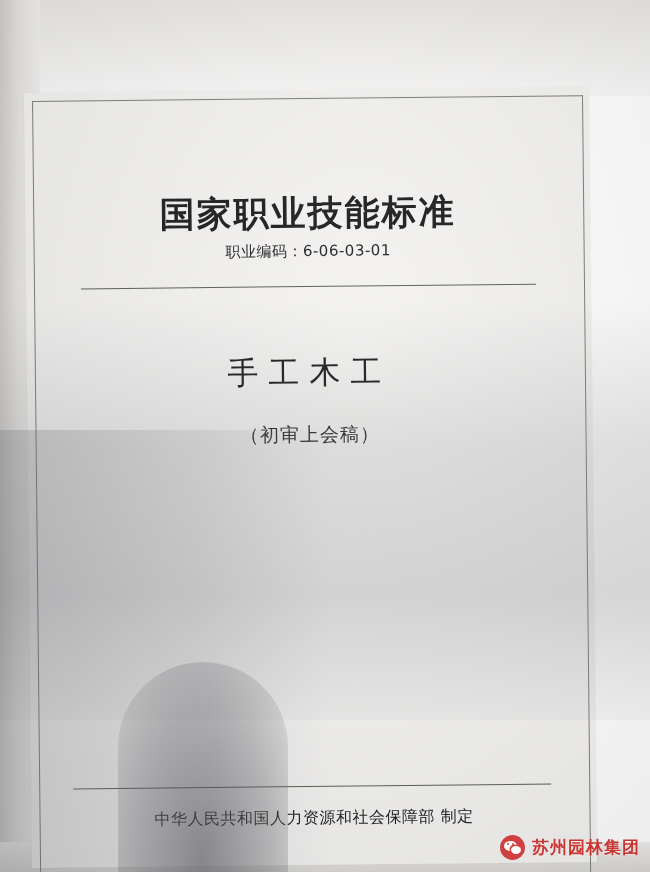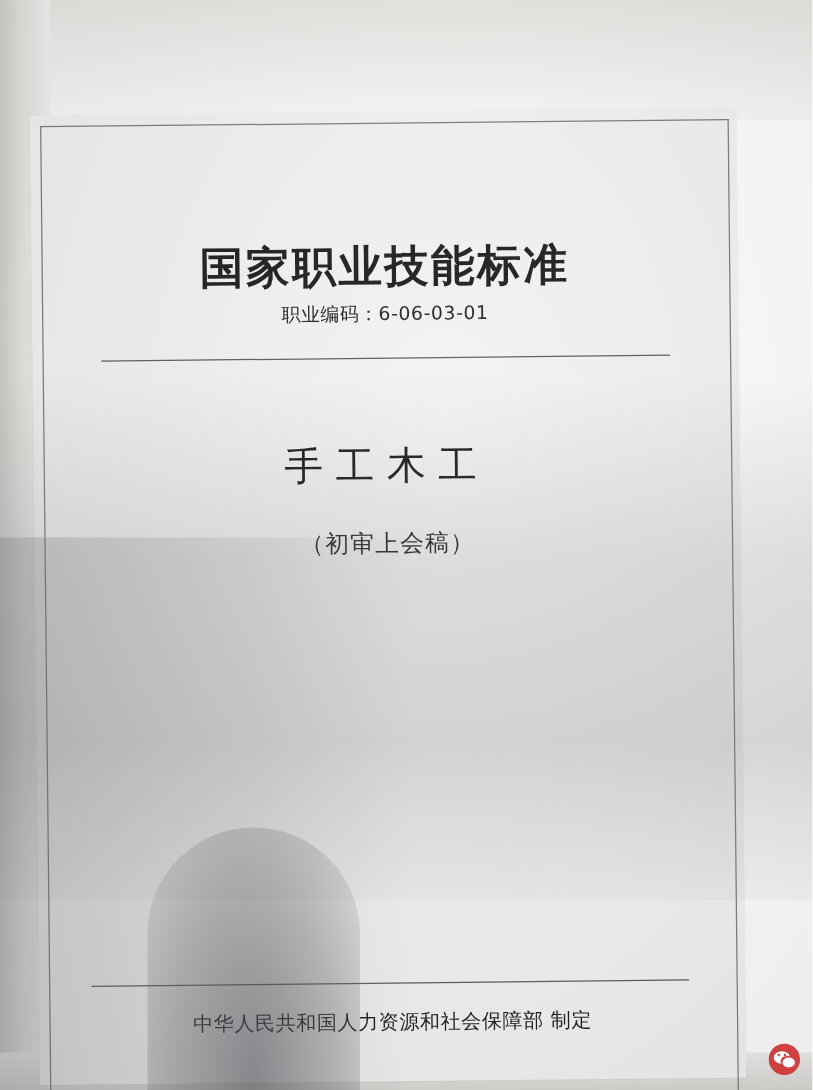--- a/index.html
+++ b/index.html
@@ -274,15 +274,16 @@
   <div class="shade-finger"></div>
   <div class="vignette"></div>
 
   <div id="watermark">
     <span class="wechat-badge">
       <span class="b1"></span>
       <span class="b2"></span>
       <span class="t1"></span>
       <span class="t2"></span>
     </span>
+    <span class="wm-text">苏州园林集团</span>
   </div>
 
 </div>
 
 </body></html>

